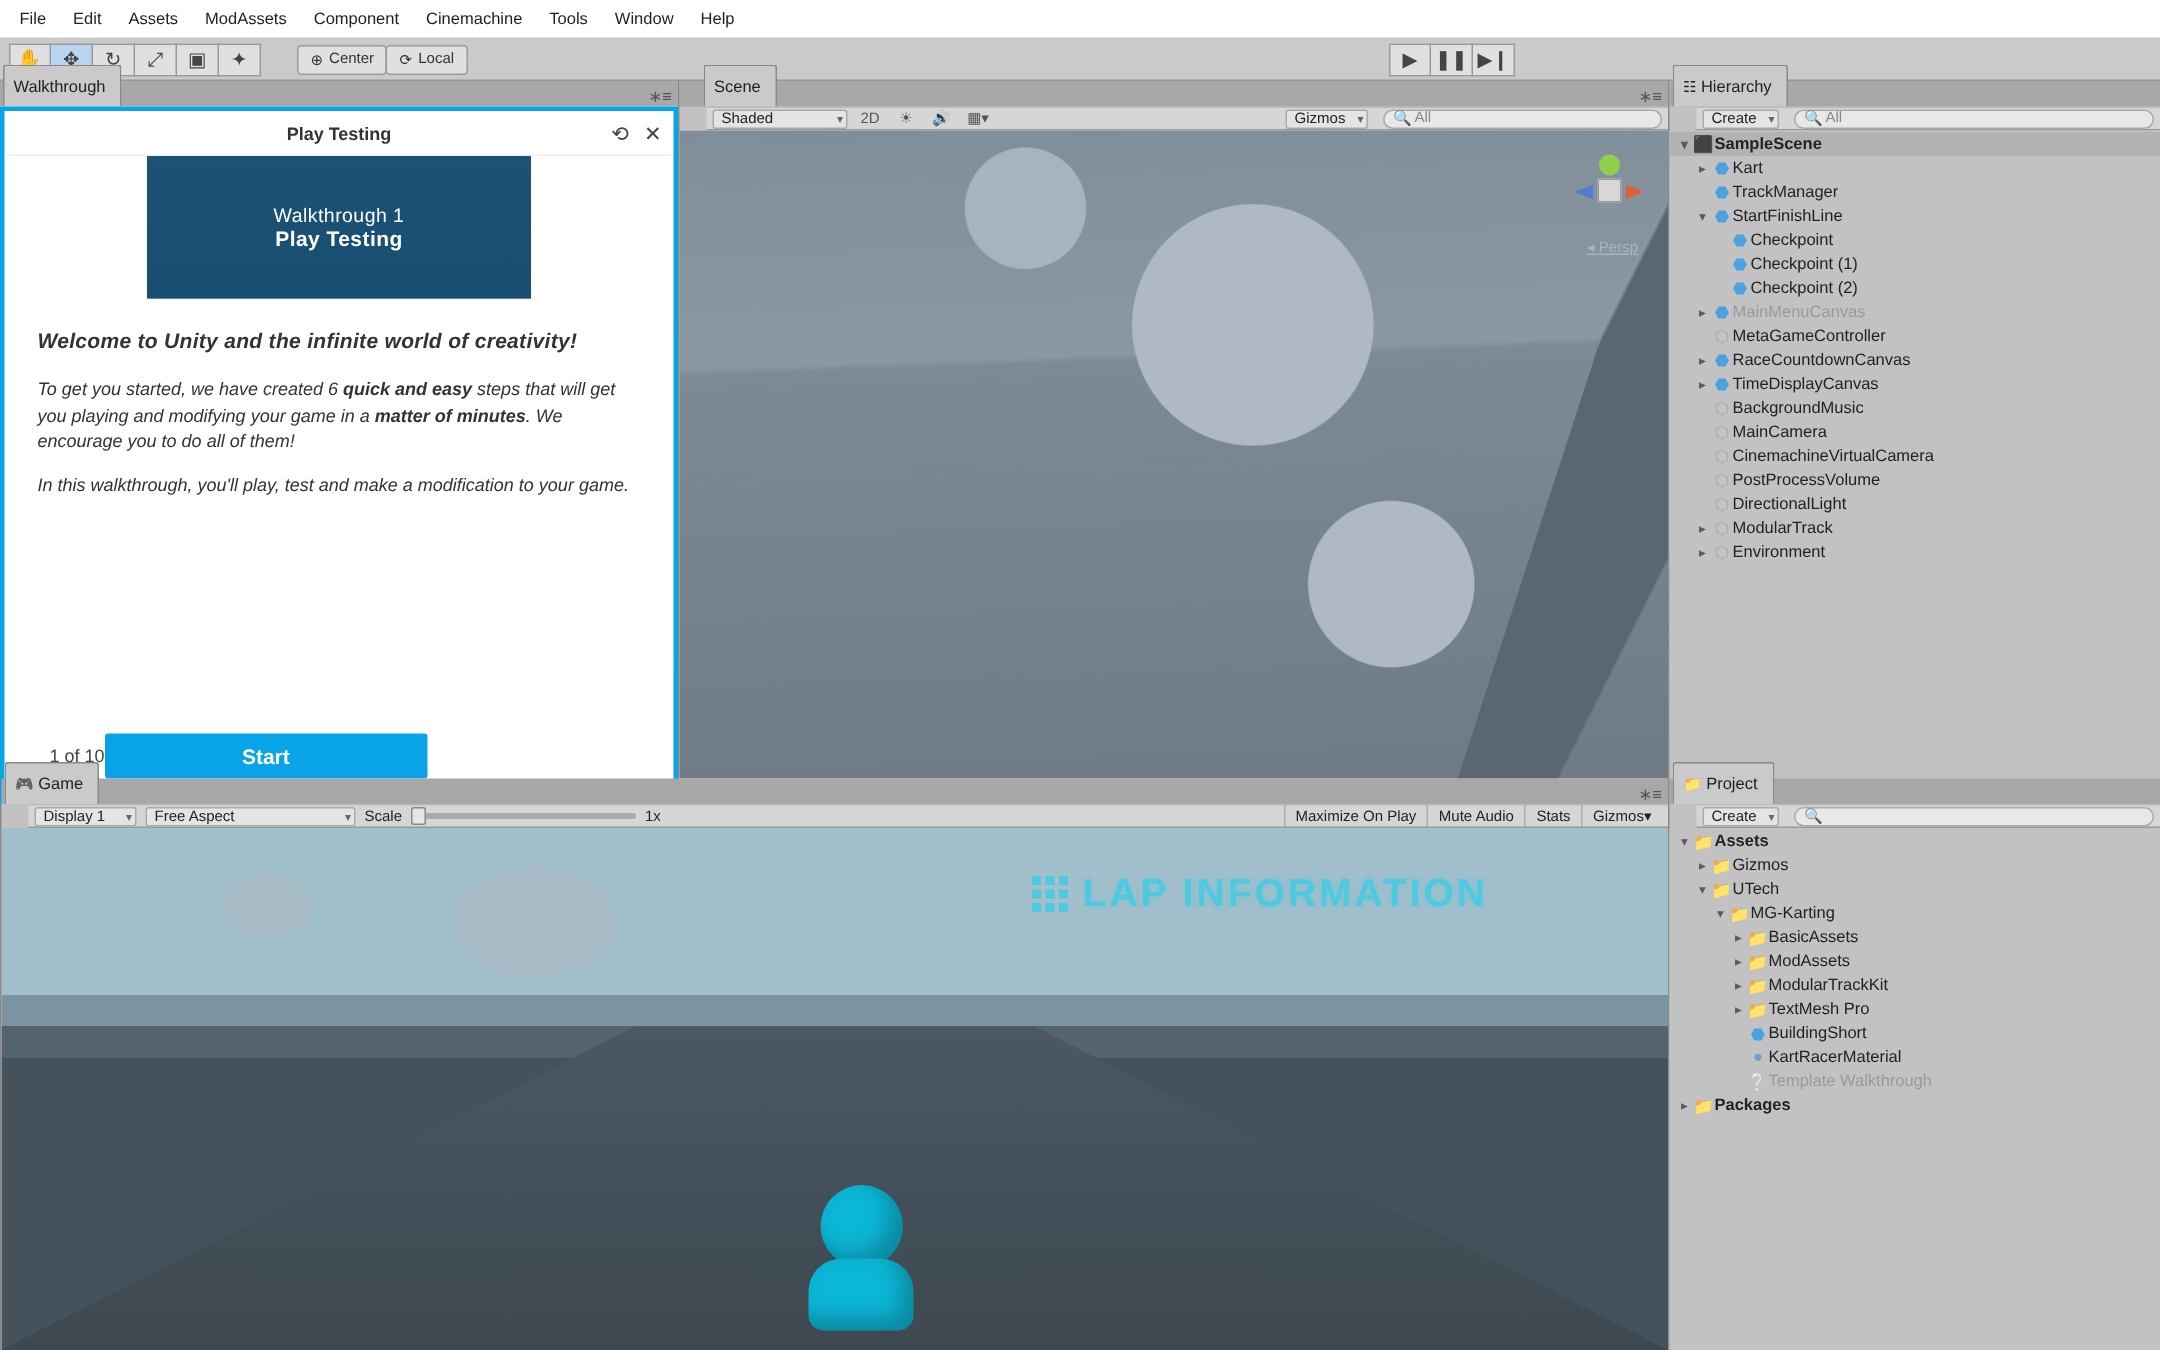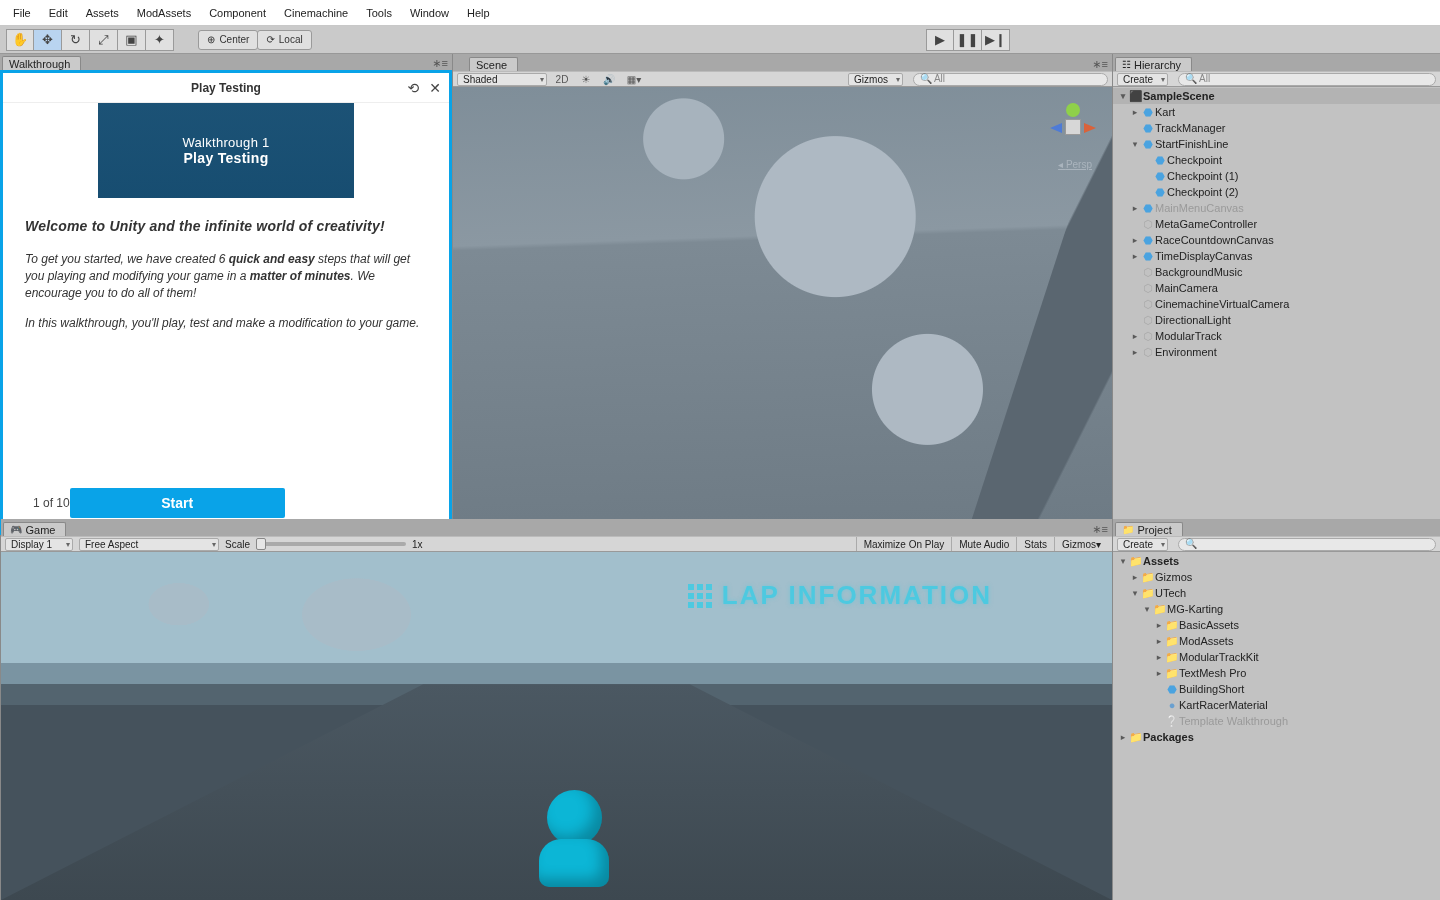--- a/index.html
+++ b/index.html
@@ -19,23 +19,23 @@
 .play-group { position:absolute; left:50%; transform:translateX(-50%); display:flex; }
 .play-group { left:920px; transform:none; }
 
 
 .workspace { display:grid; grid-template-columns: 452px 660px 328px; grid-template-rows: 465px 381px; height:846px; }
 
 
 .panel { background:#c2c2c2; display:flex; flex-direction:column; border-left:1px solid #898989; }
 .panel:first-child { border-left:none; }
 .tabrow { height:17px; background:#a8a8a8; display:flex; align-items:flex-end; position:relative; }
-.tab { background:#cacaca; border:1px solid #898989; border-bottom:none; padding:1px 10px 1px 6px; font-size:11px; border-radius:2px 2px 0 0; display:flex; align-items:center; gap:3px; height:14px; margin-left:2px;}
+.tab { background:#cacaca; border:1px solid #898989; border-bottom:none; padding:1px 10px 1px 6px; font-size:11px; border-radius:2px 2px 0 0; display:flex; align-items:center; gap:3px; height:28px; margin-left:2px;}
 .tab .ico { font-size:10px; }
-.ctrlrow { height:16px; background:#d6d6d6; border-top:1px solid #bbb; border-bottom:1px solid #999; display:flex; align-items:center; padding:0 4px; gap:6px; font-size:10px; }
+.ctrlrow { height:16px; background:#d6d6d6; border-top:1px solid #bbb; border-bottom:1px solid #999; display:flex; align-items:center; padding:0 4px; gap:6px; font-size:10px;margin-left:18px; }
 .ctrlrow .dd { background:#e4e4e4; border:1px solid #aaa; padding:0 14px 0 5px; height:13px; display:flex; align-items:center; position:relative; border-radius:2px; }
 .ctrlrow .dd::after { content:"▾"; position:absolute; right:2px; font-size:8px; color:#666;}
 .ctrlrow .ibtn { width:18px; height:14px; display:flex; align-items:center; justify-content:center; color:#555; cursor:pointer;}
 .ctrlrow .search { flex:1; height:13px; background:#e8e8e8; border:1px solid #aaa; border-radius:7px; margin-left:4px; }
 
 .viewport { flex:1; position:relative; overflow:hidden; }
 
 
 .walkthrough-wrap { position:relative; height:100%; }
 .modal { position:absolute; left:0; top:0; width:452px; height:465px; border:3px solid #09a3e8; background:#fff; display:flex; flex-direction:column; }
@@ -301,20 +301,25 @@
           <span class="lbl">MainCamera</span>
         </div>
         <div class="trow d1">
           <span class="arrow"></span>
           <span class="ficon cube-gray">⬡</span>
           <span class="lbl">CinemachineVirtualCamera</span>
         </div>
         <div class="trow d1">
           <span class="arrow"></span>
           <span class="ficon cube-gray">⬡</span>
+          <span class="lbl">PostProcessVolume</span>
+        </div>
+        <div class="trow d1">
+          <span class="arrow"></span>
+          <span class="ficon cube-gray">⬡</span>
           <span class="lbl">DirectionalLight</span>
         </div>
         <div class="trow d1">
           <span class="arrow">▸</span>
           <span class="ficon cube-gray">⬡</span>
           <span class="lbl">ModularTrack</span>
         </div>
         <div class="trow d1">
           <span class="arrow">▸</span>
           <span class="ficon cube-gray">⬡</span>

